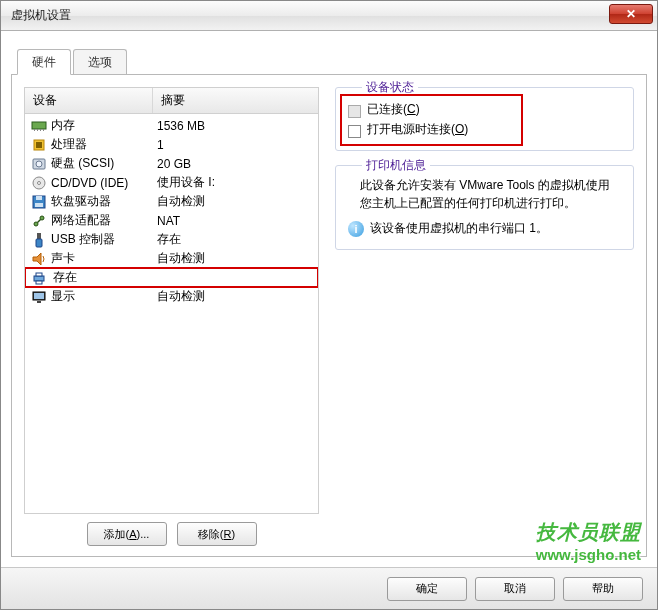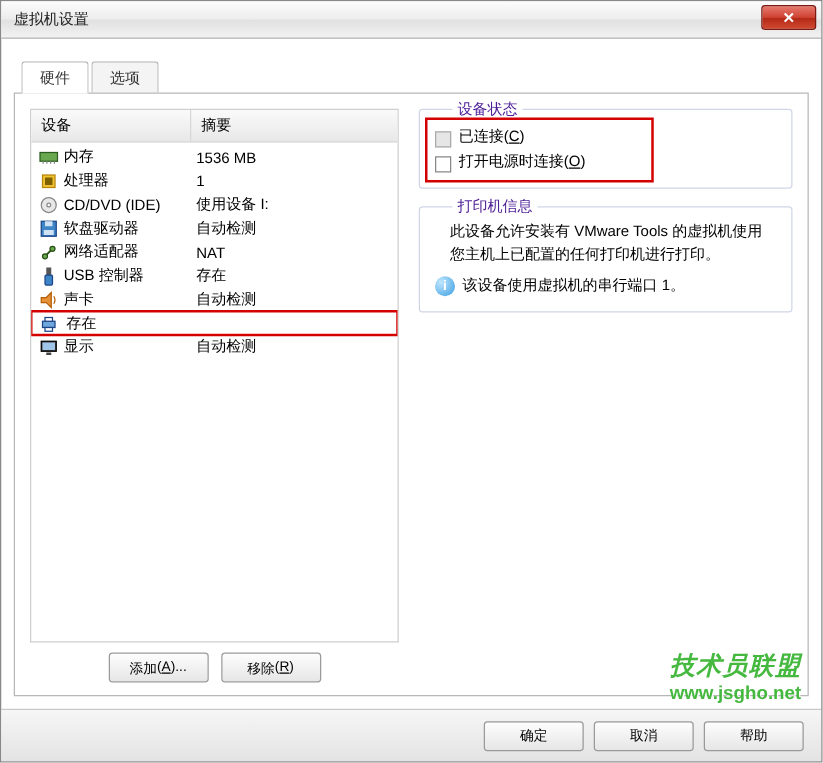--- a/index.html
+++ b/index.html
@@ -237,20 +237,30 @@
                   <rect x="3" y="3" width="10" height="10" fill="#f1c232" stroke="#b8860b"></rect>
                   <rect x="5" y="5" width="6" height="6" fill="#7f6000"></rect>
                 </svg>
               </span>
               <span class="namecell">处理器</span>
               <span class="sumcell">1</span>
             </div>
             <div class="devrow">
               <span class="iconcell">
                 <svg class="iconmini" viewBox="0 0 16 16" style="">
+                  <rect x="2" y="3" width="12" height="10" rx="1" fill="#cfd8e3" stroke="#6b7a90"></rect>
+                  <circle cx="8" cy="8" r="3" fill="#eef3fb" stroke="#6b7a90"></circle>
+                </svg>
+              </span>
+              <span class="namecell">硬盘 (SCSI)</span>
+              <span class="sumcell">20 GB</span>
+            </div>
+            <div class="devrow">
+              <span class="iconcell">
+                <svg class="iconmini" viewBox="0 0 16 16" style="">
                   <circle cx="8" cy="8" r="6" fill="#e8e8e8" stroke="#888"></circle>
                   <circle cx="8" cy="8" r="1.5" fill="#fff" stroke="#888"></circle>
                 </svg>
               </span>
               <span class="namecell">CD/DVD (IDE)</span>
               <span class="sumcell">使用设备 I:</span>
             </div>
             <div class="devrow">
               <span class="iconcell">
                 <svg class="iconmini" viewBox="0 0 16 16" style="">

